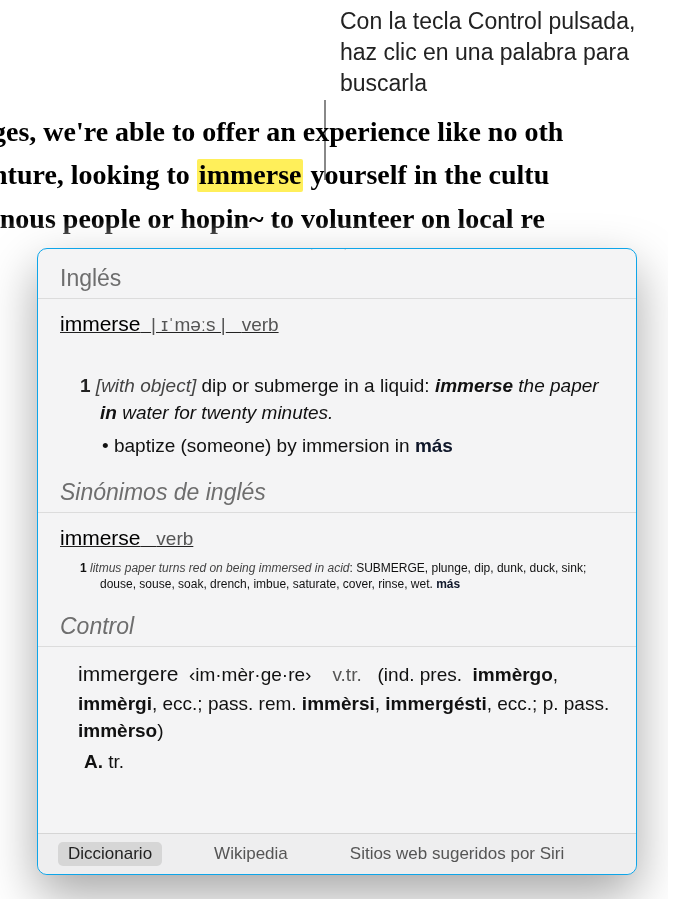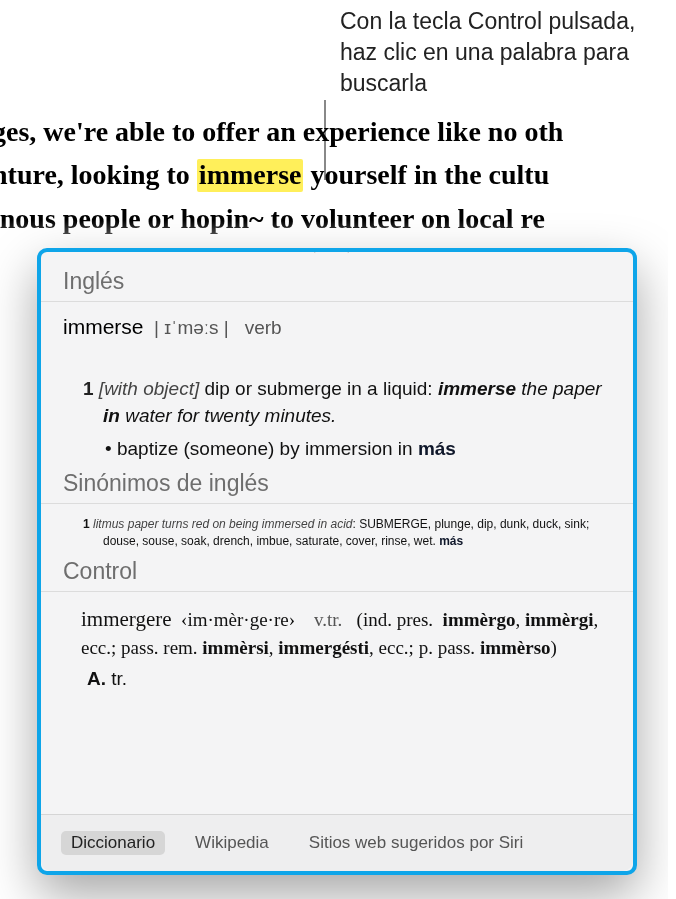--- a/index.html
+++ b/index.html
@@ -44,21 +44,21 @@
   }
 
   
   .popover {
     position: absolute;
     top: 248px;
     left: 37px;
     width: 600px;
     height: 627px;
     background: #f4f4f5;
-    border: 4px solid #0ea5e9;
+    border: 1px solid #0ea5e9;
     border-radius: 10px;
     box-shadow: 0 20px 50px rgba(0,0,0,0.35);
     display: flex;
     flex-direction: column;
     overflow: hidden;
   }
   .popover::before {
     content: "";
     position: absolute;
     top: -12px;
@@ -79,27 +79,28 @@
   }
 
   .section-title {
     font-size: 23px;
     color: #6e6e6e;
     font-weight: 400;
     padding: 4px 22px 6px 22px;
     border-bottom: 1px solid #dcdcdc;
     margin-bottom: 10px;
   }
-  .section-title.mt { margin-top: 0; }
+  .section-title.mt { margin-top: 12px; font-style: italic; }
 
   .entry {
     padding: 0 22px 4px 40px;
     font-size: 19px;
     line-height: 1.45;
     color: #222;
+    text-decoration: underline;
   }
   .headword {
     padding-left: 22px;
   }
   .headword .hw { font-weight: 400; color: #000; font-size: 21px; }
   .pron { color: #555; font-size: 19px; }
   .pos { color: #555; font-size: 19px; }
   .sense {
     padding: 2px 22px 4px 62px;
     text-indent: -20px;
@@ -121,33 +122,32 @@
   .syn-block {
     padding: 2px 22px 4px 62px;
     text-indent: -20px;
     font-size: 12px;
     line-height: 1.4;
   }
   .it-block {
     padding: 2px 22px 4px 40px;
     font-size: 19px;
     line-height: 1.45;
-    font-family: Liberation Serif, serif;
   }
   .it-ind {
     padding: 2px 24px 0 46px;
     font-size: 19px;
   }
 
   .popover-footer {
     border-top: 1px solid #d5d5d5;
     background: #eeeeef;
-    padding: 16px 20px;
+    padding: 8px 20px;
     display: flex;
-    gap: 20px;
+    gap: 42px;
     align-items: center;
     font-size: 17px;
     color: #555;
     border-bottom-left-radius: 10px;
     border-bottom-right-radius: 10px;
   }
   .footer-tab {
     padding: 2px 10px;
     border-radius: 5px;
     cursor: pointer;
@@ -196,20 +196,24 @@
         <span class="ex">
           <b>immerse</b><span> the paper </span><b>in</b><span> water for twenty minutes</span>.
         </span>
       </div>
       <div class="bullet-line">
         • <span>baptize (someone) by immersion in</span>
         <span class="mas">más</span>
       </div>
 
       <div class="section-title mt">Sinónimos de inglés</div>
+      <div class="entry headword">
+        <span class="hw">immerse</span>
+        &nbsp;&nbsp;<span class="pos">verb</span>
+      </div>
       <div class="syn-block">
         <span class="num" style="font-weight:700">1</span>
         <span class="gram">litmus paper turns red on being immersed in acid</span><span>: SUBMERGE, plunge, dip, dunk, duck, sink; douse, souse, soak, drench, imbue, saturate, cover, rinse, wet.</span>
         <span class="mas">más</span>
       </div>
 
       <div class="section-title mt">Control</div>
       <div class="it-block">
         <span class="hw" style="font-size:21px">immergere</span>
         &nbsp;<span>‹im·mèr·ge·re›</span>

